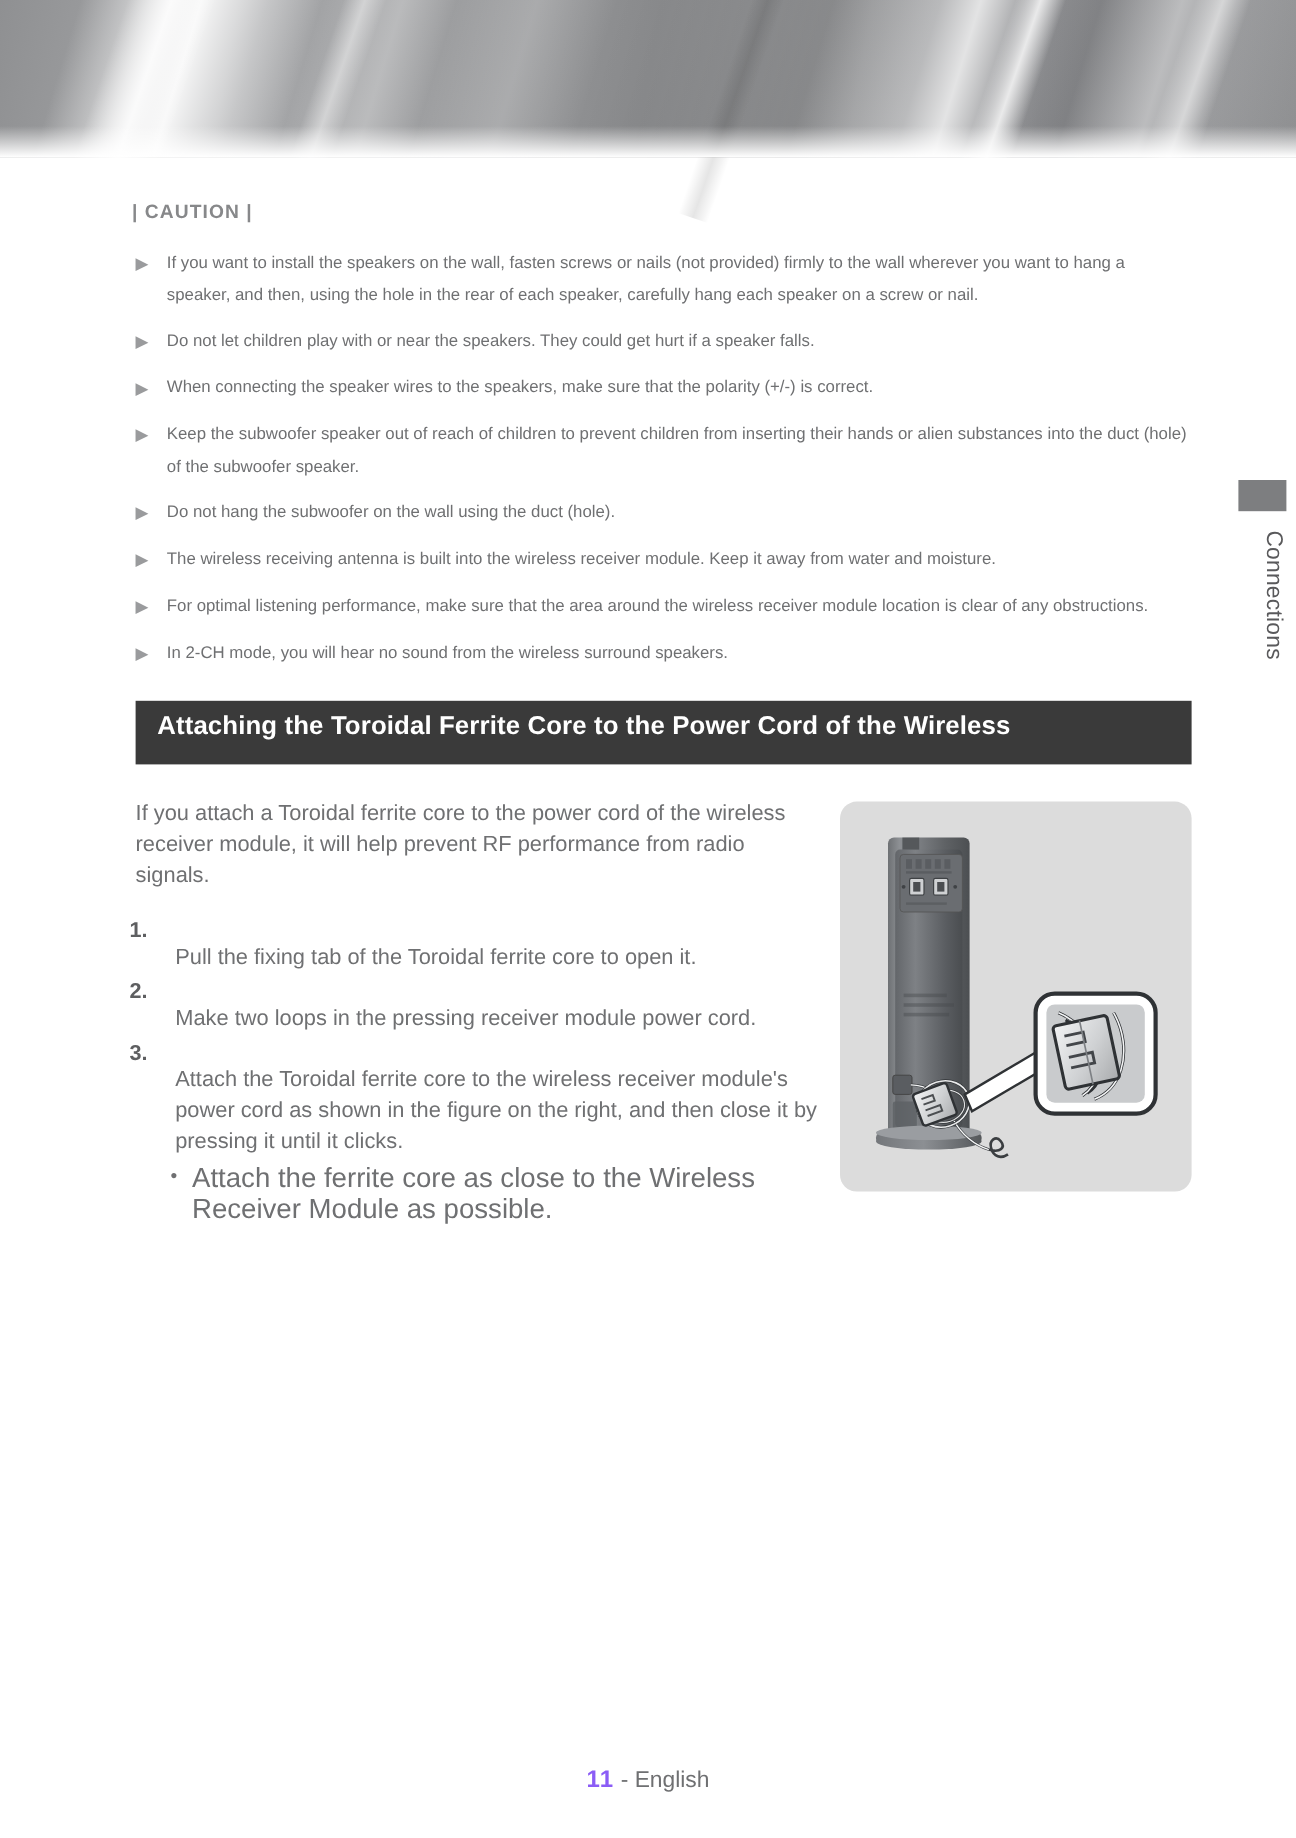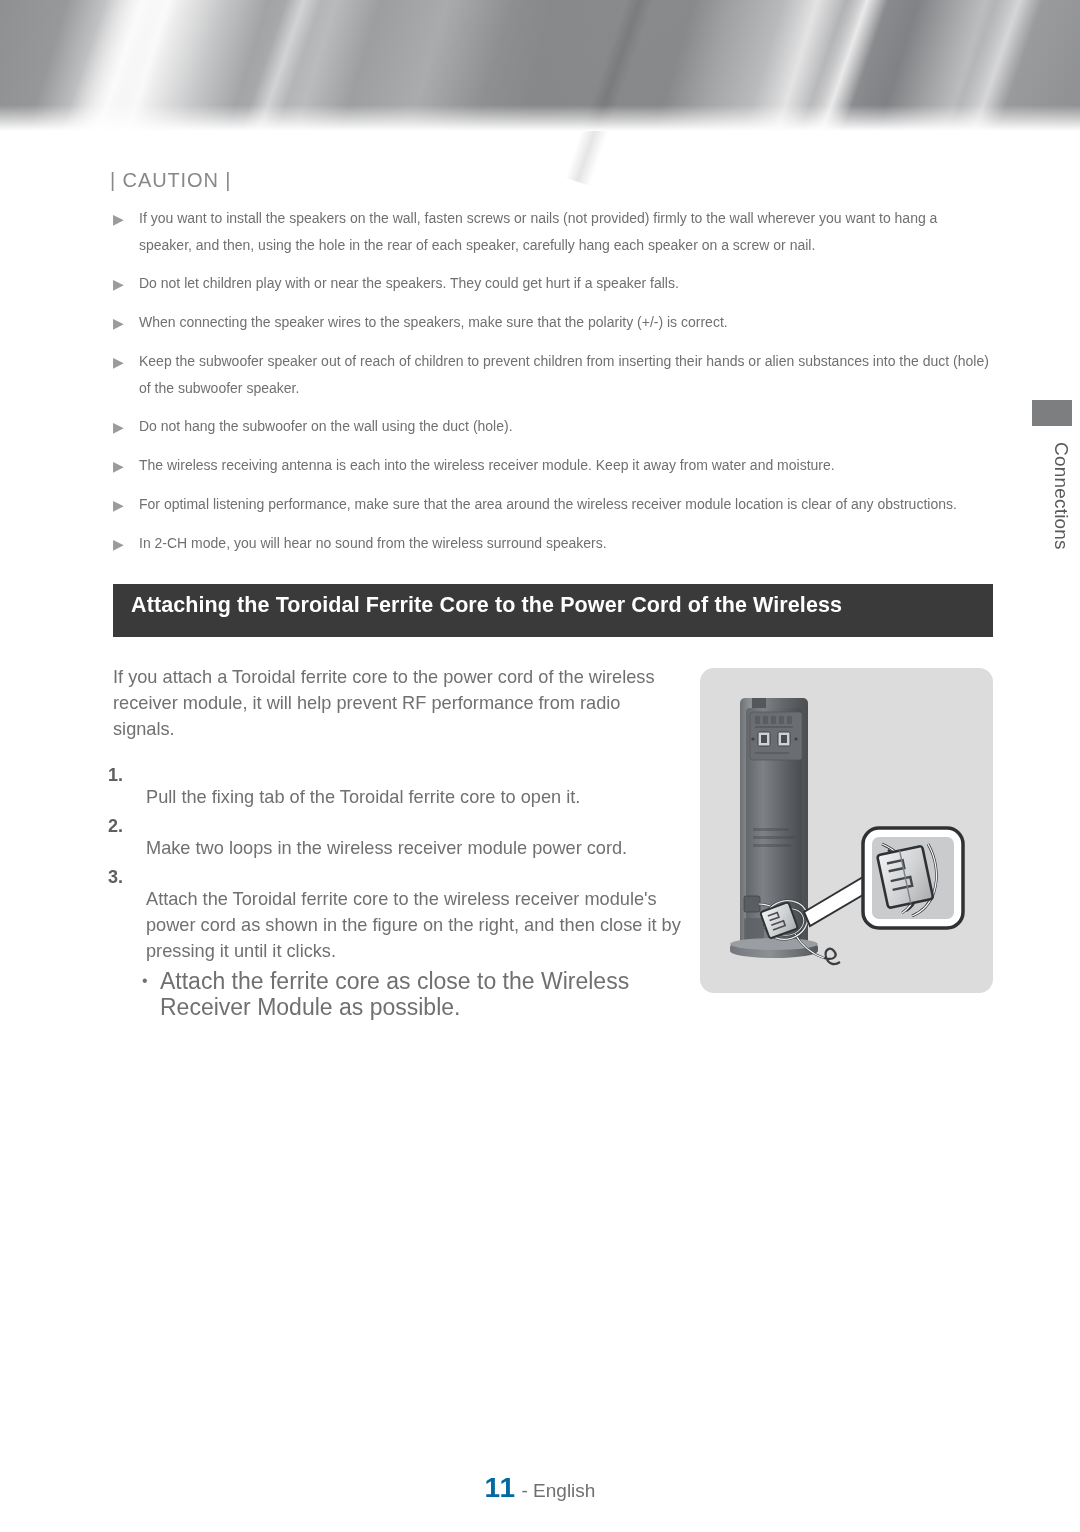--- a/index.html
+++ b/index.html
@@ -64,21 +64,21 @@
   .side-tab .vtext {
     margin-top:16px; width:40px;
     writing-mode:vertical-rl; text-orientation:mixed;
     font-size:19px; color:#59595b; letter-spacing:.2px;
     font-family:"Liberation Sans", sans-serif;
   }
 
   
   .caution-title {
     position:absolute; left:110px; top:169px;
-    font-size:20px; font-weight:normal; color:#87888a; letter-spacing:.9px;
+    font-size:16px; font-weight:bold; color:#87888a; letter-spacing:.9px;
   }
   .bullets { position:absolute; left:113px; top:205px; width:880px; }
   .bullet { display:flex; margin-bottom:11px; }
   .bullet .tri {
     width:26px; flex:0 0 26px; color:#9a9b9d; font-size:14px;
     line-height:27px; padding-top:1px;
   }
   .bullet .btxt {
     flex:1; font-size:14px; line-height:27px; color:#6f7072;
     font-family:"Liberation Sans", sans-serif;
@@ -117,21 +117,21 @@
     position:absolute; left:700px; top:668px; width:293px; height:325px;
     background:#dcdcdc; border-radius:14px; overflow:hidden;
   }
   .fig svg { display:block; }
 
   
   .footer {
     position:absolute; left:0; top:1472px; width:1080px;
     text-align:center; font-size:19px; color:#6f7072;
   }
-  .footer .pg { font-weight:bold; font-size:28px; color:#0369a1; letter-spacing:1px; }
+  .footer .pg { font-weight:bold; font-size:20px; color:#8b5cf6; letter-spacing:1px; }
 </style>
 </head>
 <body>
 
 <div class="page">
 
   <div class="banner">
     <div class="streak s1"></div>
     <div class="streak s2"></div>
     <div class="streak s3"></div>
@@ -163,21 +163,21 @@
     <div class="bullet">
       <span class="tri">▶</span>
       <span class="btxt">Keep the subwoofer speaker out of reach of children to prevent children from inserting their hands or alien substances into the duct (hole) of the subwoofer speaker.</span>
     </div>
     <div class="bullet">
       <span class="tri">▶</span>
       <span class="btxt">Do not hang the subwoofer on the wall using the duct (hole).</span>
     </div>
     <div class="bullet">
       <span class="tri">▶</span>
-      <span class="btxt">The wireless receiving antenna is each into the wireless receiver module. Keep it away from water and moisture.</span>
+      <span class="btxt">The wireless receiving antenna is built into the wireless receiver module. Keep it away from water and moisture.</span>
     </div>
     <div class="bullet">
       <span class="tri">▶</span>
       <span class="btxt">For optimal listening performance, make sure that the area around the wireless receiver module location is clear of any obstructions.</span>
     </div>
     <div class="bullet">
       <span class="tri">▶</span>
       <span class="btxt">In 2-CH mode, you will hear no sound from the wireless surround speakers.</span>
     </div>
   </div>
@@ -188,21 +188,21 @@
 
   <div class="intro">If you attach a Toroidal ferrite core to the power cord of the wireless receiver module, it will help prevent RF performance from radio signals.</div>
 
   <div class="steps">
     <div class="step">
       <span class="num">1.</span>
       <span class="stxt">Pull the fixing tab of the Toroidal ferrite core to open it.</span>
     </div>
     <div class="step">
       <span class="num">2.</span>
-      <span class="stxt">Make two loops in the wireless receiver module power cord.</span>
+      <span class="stxt">Make two loops in the pressing receiver module power cord.</span>
     </div>
     <div class="step">
       <span class="num">3.</span>
       <span class="stxt">Attach the Toroidal ferrite core to the wireless receiver module's power cord as shown in the figure on the right, and then close it by pressing it until it clicks.</span>
     </div>
     <div class="substep">
       <span class="dot">•</span>
       <span class="sub-t">Attach the ferrite core as close to the Wireless Receiver Module as possible.</span>
     </div>
   </div>

